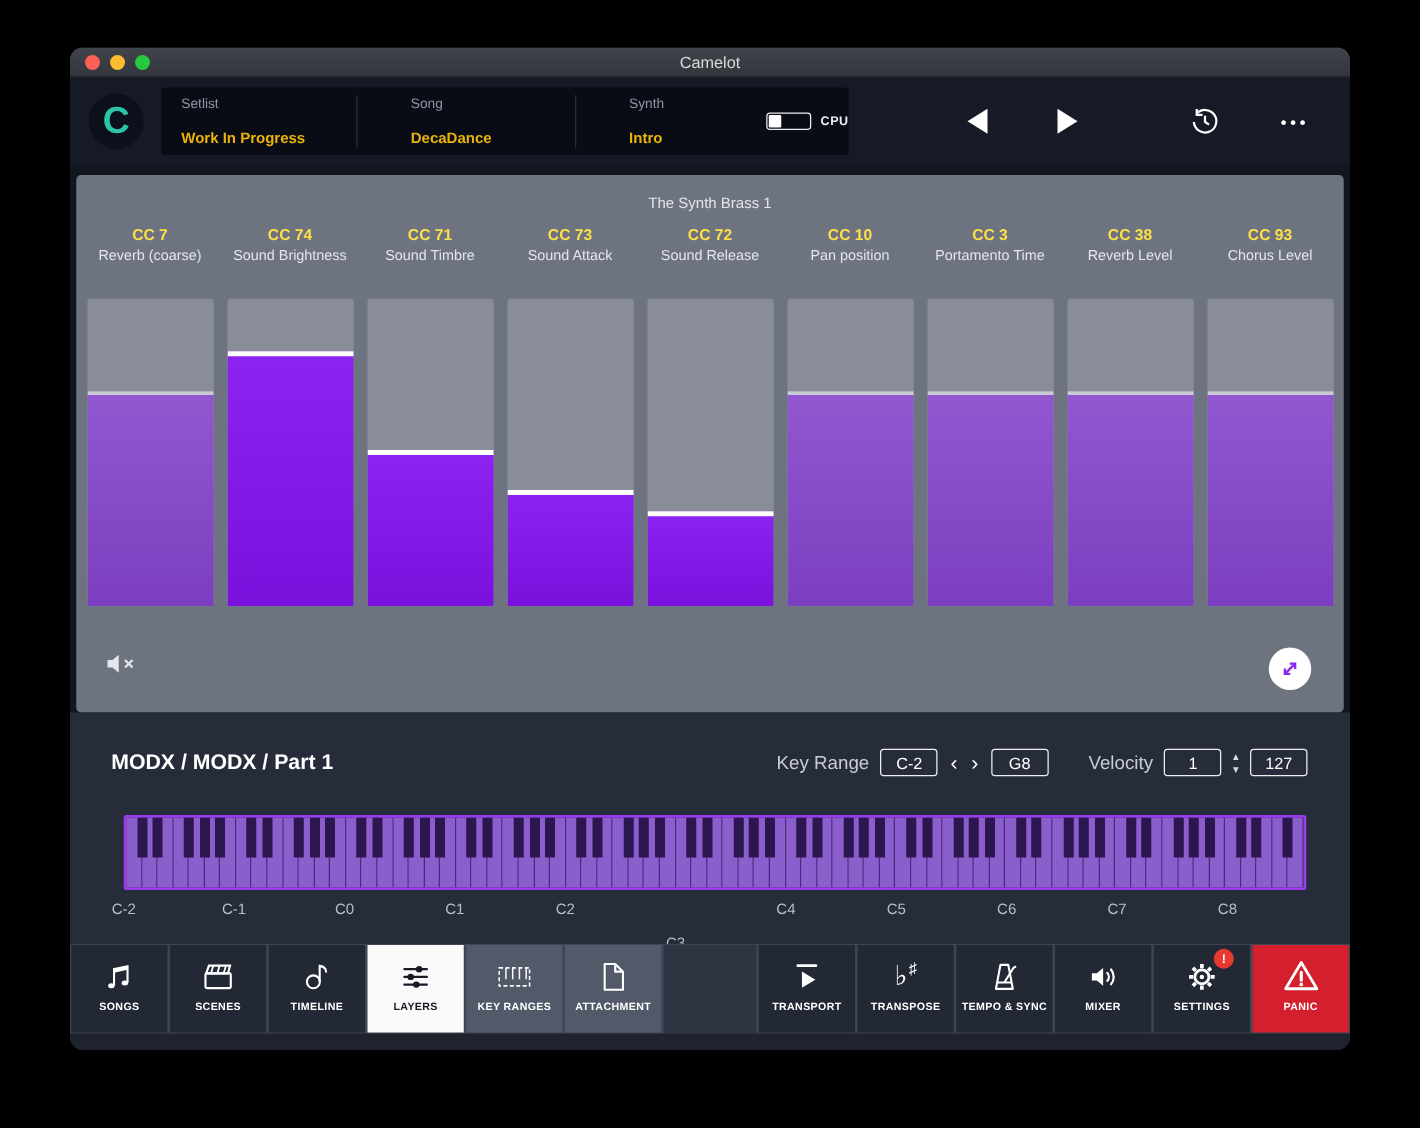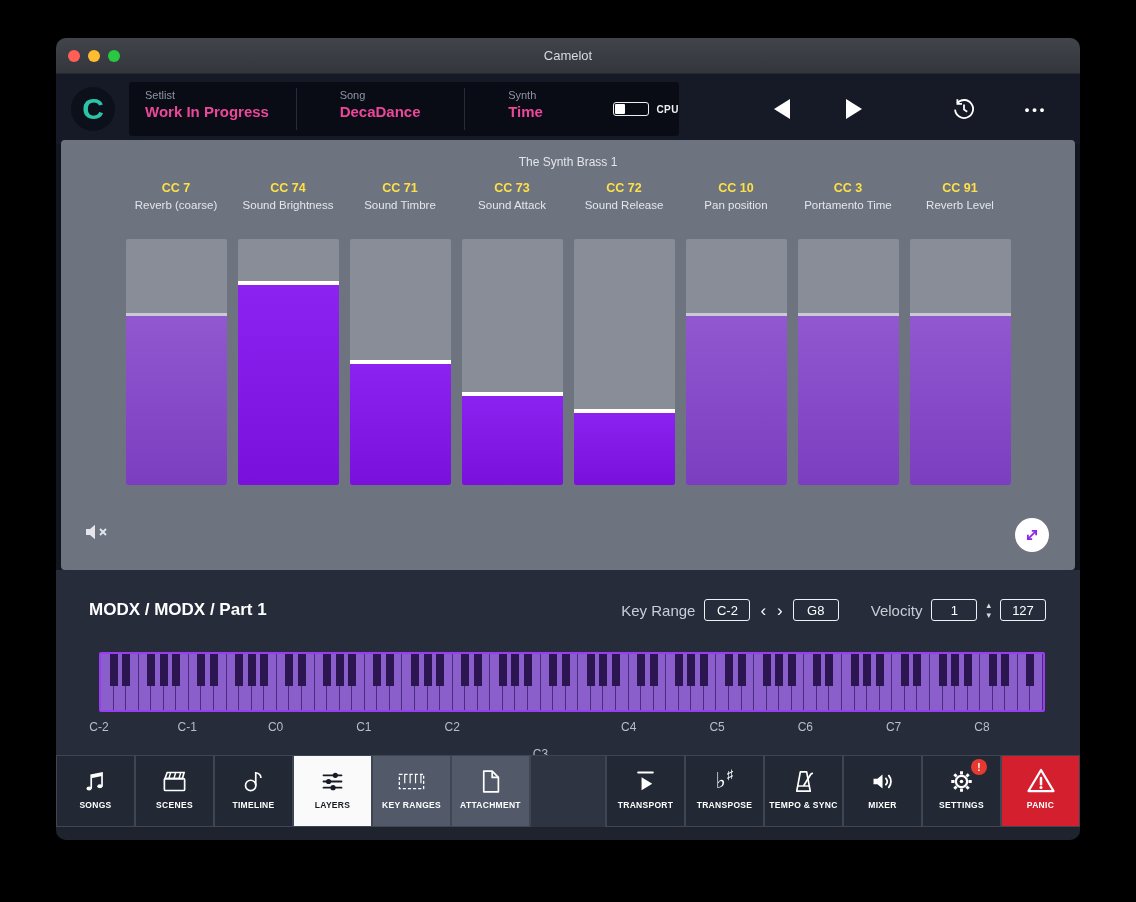--- a/index.html
+++ b/index.html
@@ -4,38 +4,38 @@
 <style>
   * { box-sizing: border-box; margin: 0; padding: 0; }
   html,body { width:1136px; height:902px; background:#000; font-family:"Liberation Sans", sans-serif; }
   .stage { position:relative; width:1136px; height:902px; background:#000; overflow:hidden; }
 
   .window { position:absolute; left:56px; top:38px; width:1024px; height:802px;
             background:#12161f; border-radius:10px; overflow:hidden;
             box-shadow:0 18px 50px rgba(0,0,0,.8); }
 
   
-  .titlebar { position:relative; height:36px; background:linear-gradient(#41444b,#33363c);
+  .titlebar { position:relative; height:24px; background:linear-gradient(#41444b,#33363c);
               border-bottom:1px solid #26282d; display:flex; align-items:center; }
   .traffic { display:flex; gap:8px; margin-left:12px; }
   .tl { width:12px; height:12px; border-radius:50%; }
   .tl.red{ background:#ff5f57; } .tl.yellow{ background:#febc2e; } .tl.green{ background:#28c840; }
   .win-title { position:absolute; left:0; right:0; text-align:center; font-size:13px; color:#d9dadc; }
 
   
   .header { position:relative; height:70px; background:#151a26; }
   .logo { position:absolute; left:15px; top:13px; width:44px; height:44px; border-radius:50%;
           background:#0c101a; color:#2bc4a9; font-size:30px; font-weight:700;
           display:flex; align-items:center; justify-content:center; }
   .info-box { position:absolute; left:73px; top:8px; width:550px; height:54px; background:#090c14;
               border-radius:3px; display:flex; align-items:stretch;gap:27px; }
   .info-sec { padding:7px 0 0 16px; }
   .info-sec.w1{ width:168px; } .info-sec.w2{ width:156px; } .info-sec.w3{ width:128px; }
   .info-label { font-size:11px; color:#8d95a8; }
-  .info-value { font-size:15px; color:#ec4899; font-weight:600; margin-top:2px; white-space:nowrap; }
+  .info-value { font-size:12px; color:#eab308; font-weight:600; margin-top:14px; white-space:nowrap; }
   .vdiv { width:1px; background:#252c3c; margin:6px 0; }
   .cpu { flex:1; display:flex; align-items:center; justify-content:center; gap:7px; }
   .cpu-pill { width:36px; height:14px; border:1px solid #eceef2; border-radius:3px; position:relative; }
   .cpu-fill { position:absolute; left:1px; top:1px; bottom:1px; background:#ffffff; border-radius:1px; }
   .cpu-label { font-size:10px; font-weight:700; color:#eef0f4; letter-spacing:.5px; }
   .nav-ico { position:absolute; top:21px; width:28px; height:28px; display:flex; align-items:center; justify-content:center; cursor:pointer; }
   .nav-back{ left:712px; } .nav-forward{ left:784px; } .nav-history{ left:894px; }
   .nav-more{ left:966px; color:#fff; font-size:13px; font-weight:700; letter-spacing:3px; }
 
   
@@ -120,21 +120,21 @@
           <div class="info-value">Work In Progress</div>
         </div>
         <div class="vdiv"></div>
         <div class="info-sec w2">
           <div class="info-label">Song</div>
           <div class="info-value">DecaDance</div>
         </div>
         <div class="vdiv"></div>
         <div class="info-sec w3">
           <div class="info-label">Synth</div>
-          <div class="info-value">Time</div>
+          <div class="info-value">Intro</div>
         </div>
         <div class="cpu">
           <span class="cpu-pill">
               <span class="cpu-fill" id="cpu-fill" style="width: 10px;"></span>
             </span>
           <span class="cpu-label">CPU</span>
         </div>
       </div>
       <div class="nav-ico nav-back">
         <svg viewBox="0 0 24 22" width="24" height="22">
@@ -218,22 +218,31 @@
           <div class="fader-col">
             <div class="cc-num">CC 3</div>
             <div class="cc-name">Portamento Time</div>
             <div class="fader-track">
               <div class="fader-fill" style="height: 70%;">
                 <div class="fader-handle"></div>
               </div>
             </div>
           </div>
           <div class="fader-col">
-            <div class="cc-num">CC 91</div>
+            <div class="cc-num">CC 38</div>
             <div class="cc-name">Reverb Level</div>
+            <div class="fader-track">
+              <div class="fader-fill" style="height: 70%;">
+                <div class="fader-handle"></div>
+              </div>
+            </div>
+          </div>
+          <div class="fader-col">
+            <div class="cc-num">CC 93</div>
+            <div class="cc-name">Chorus Level</div>
             <div class="fader-track">
               <div class="fader-fill" style="height: 70%;">
                 <div class="fader-handle"></div>
               </div>
             </div>
           </div>
         </div>
       <div class="mute-btn">
         <svg viewBox="0 0 30 20" width="30" height="20">
           <path d="M3 7v6h4l5 4.2V2.8L7 7z" fill="currentColor"></path>

